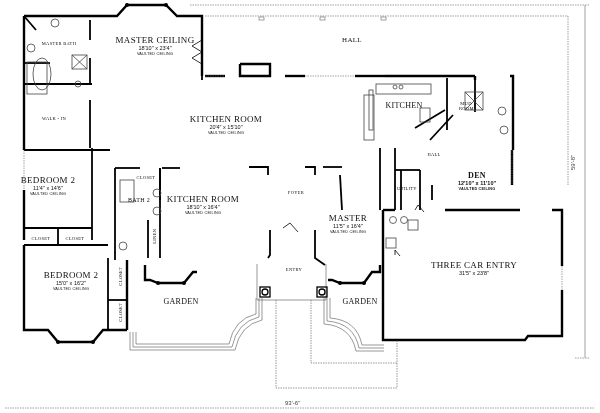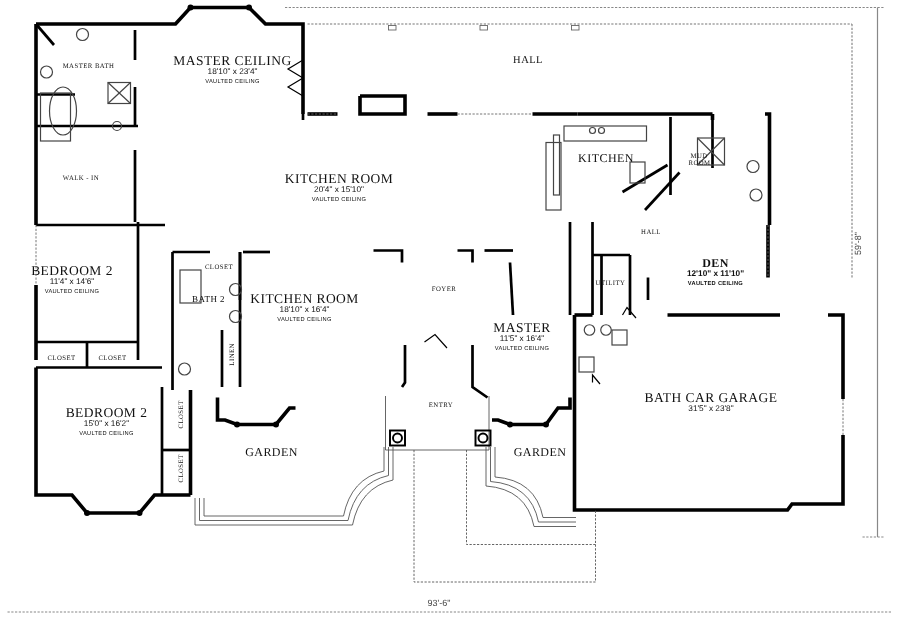--- a/index.html
+++ b/index.html
@@ -270,18 +270,18 @@
   <span class="dim">15'0" x 16'2"</span>
   <span class="note">VAULTED CEILING</span>
 </div>
 <div class="lbl" style="left:181px; top:298px;">
   <span class="name" style="font-size:8px">GARDEN</span>
 </div>
 <div class="lbl" style="left:360px; top:298px;">
   <span class="name" style="font-size:8px">GARDEN</span>
 </div>
 <div class="lbl" style="left:474px; top:261px;">
-  <span class="name">BATH CAR GARAGE</span>
+  <span class="name">THREE CAR ENTRY</span>
   <span class="dim">31'5" x 23'8"</span>
 </div>
 
 <div class="overall" style="left:285px; top:400px;">93'-6"</div>
 <div class="overall" style="left:570px; top:170px; transform:rotate(-90deg); transform-origin:left top;">59'-8"</div>
 
 </body></html>

